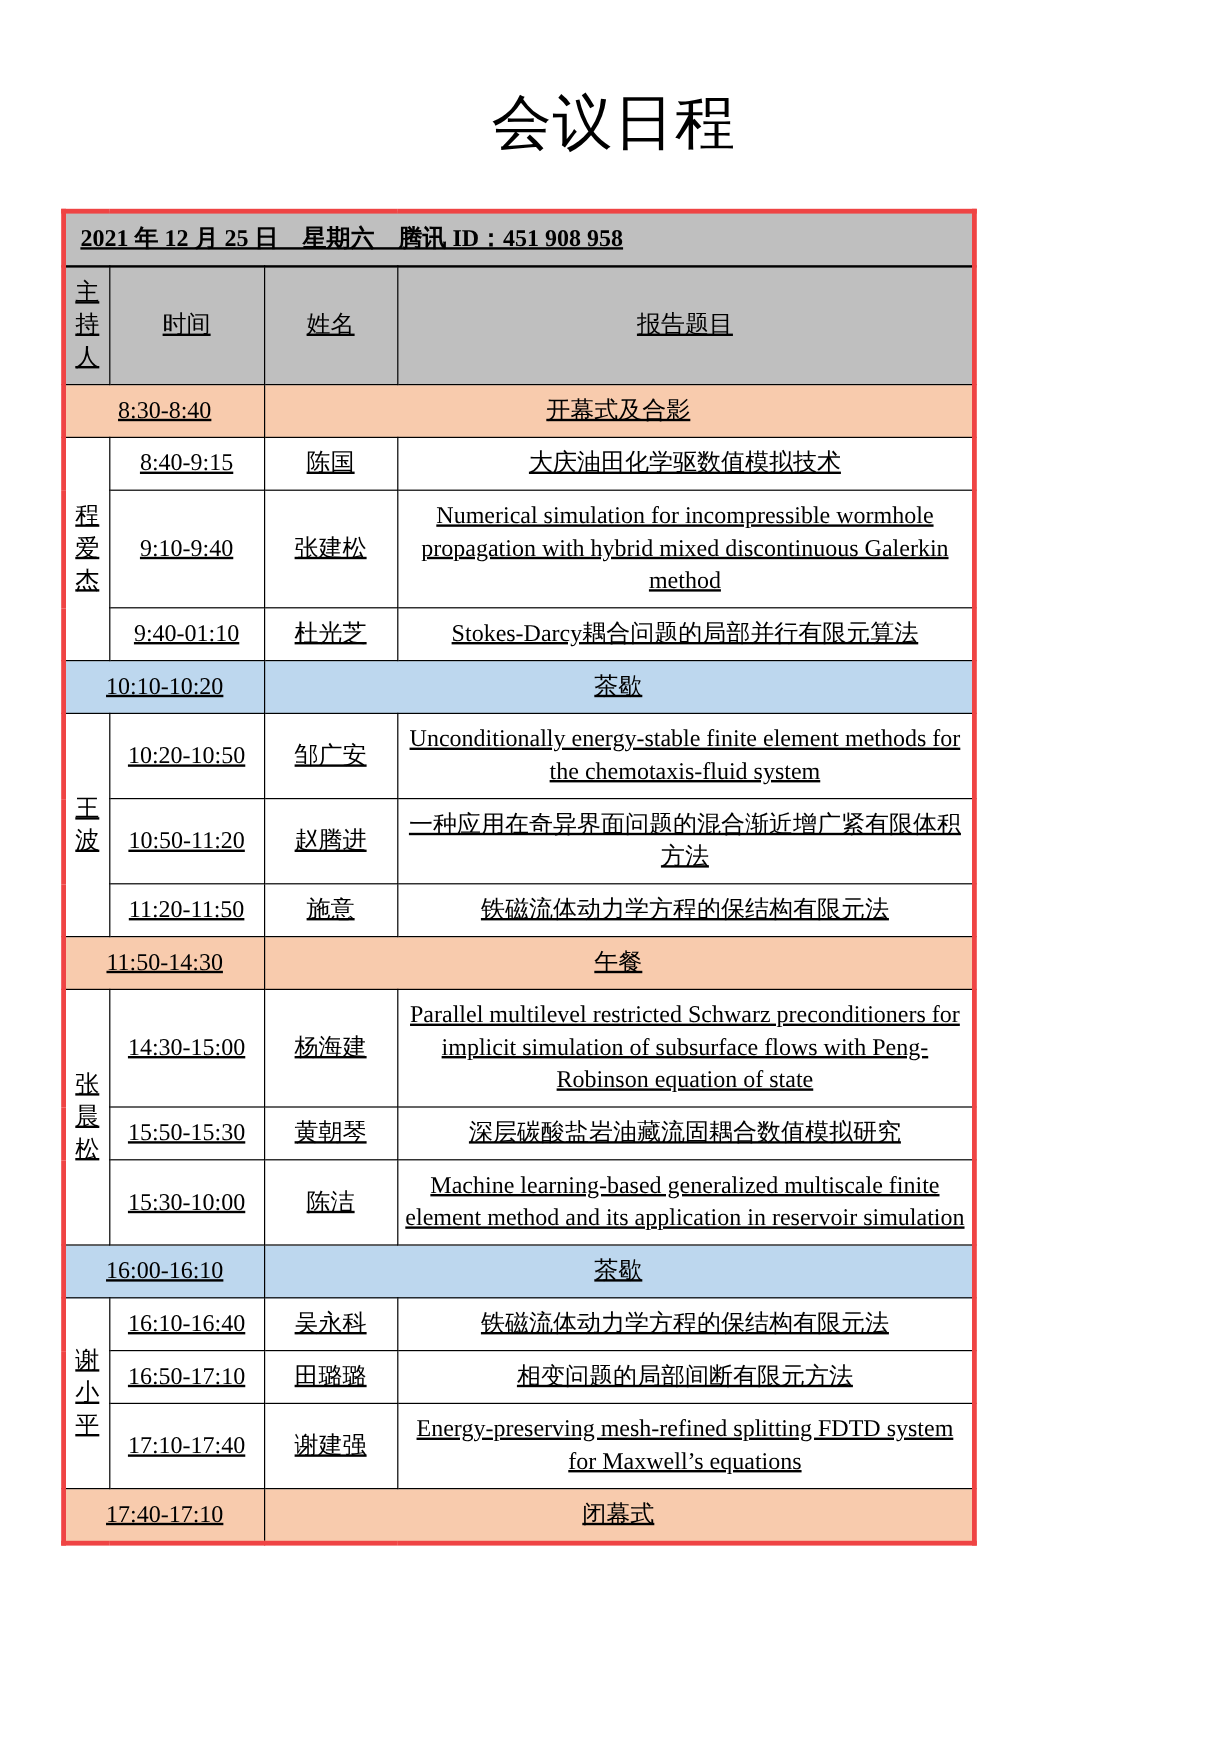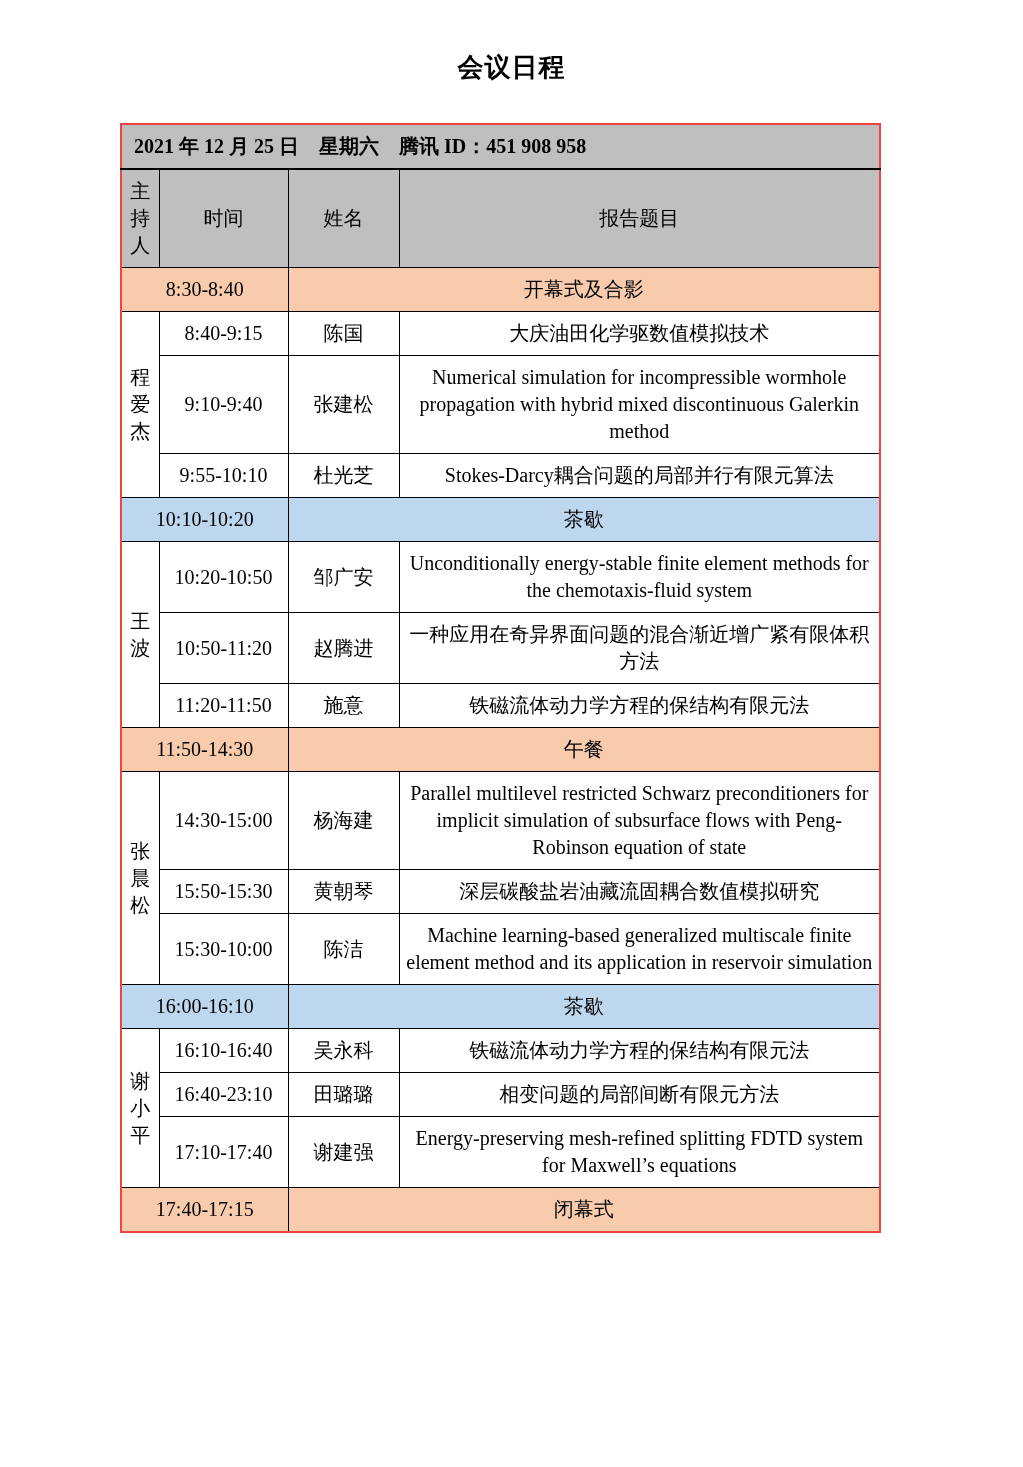--- a/index.html
+++ b/index.html
@@ -2,32 +2,33 @@
 <html><head>
 <meta charset="utf-8">
 <style>
   html,body{margin:0;padding:0;}
   body{
     width:1023px;height:1467px;background:#ffffff;color:#000;
     font-family:"Liberation Serif","DejaVu Serif",serif;
     position:relative;overflow:hidden;
   }
   .doc-title{
-    margin:50px 0 38px 0;
+    margin:69px 0 38px 0;
     text-align:center;
-    font-size:26px;
-    font-weight:bold;
+    font-size:50px;
+    font-weight:normal;
     letter-spacing:1px;
   }
   table.schedule{
     border-collapse:collapse;
     table-layout:fixed;
     width:759px;
-    margin-left:120px;
-    border:2px solid #ef4444;
+    margin-left:51px;
+    border:4px solid #ef4444;
+    text-decoration:underline;
   }
   table.schedule td{
     border:1px solid #000;
     font-size:20px;
     line-height:27px;
     padding:8px 6px;
     text-align:center;
     vertical-align:middle;
     overflow-wrap:break-word;
   }
@@ -87,21 +88,21 @@
         <td>8:40-9:15</td>
         <td>陈国</td>
         <td class="title-cell">大庆油田化学驱数值模拟技术</td>
       </tr>
       <tr>
         <td>9:10-9:40</td>
         <td>张建松</td>
         <td class="title-cell">Numerical simulation for incompressible wormhole propagation with hybrid mixed discontinuous Galerkin method</td>
       </tr>
       <tr>
-        <td>9:55-10:10</td>
+        <td>9:40-01:10</td>
         <td>杜光芝</td>
         <td class="title-cell">Stokes-Darcy耦合问题的局部并行有限元算法</td>
       </tr>
       <tr class="break-blue">
         <td colspan="2">10:10-10:20</td>
         <td colspan="2">茶歇</td>
       </tr>
       <tr>
         <td class="host-cell" rowspan="3">王波</td>
         <td>10:20-10:50</td>
@@ -142,27 +143,27 @@
         <td colspan="2">16:00-16:10</td>
         <td colspan="2">茶歇</td>
       </tr>
       <tr>
         <td class="host-cell" rowspan="3">谢小平</td>
         <td>16:10-16:40</td>
         <td>吴永科</td>
         <td class="title-cell">铁磁流体动力学方程的保结构有限元法</td>
       </tr>
       <tr>
-        <td>16:40-23:10</td>
+        <td>16:50-17:10</td>
         <td>田璐璐</td>
         <td class="title-cell">相变问题的局部间断有限元方法</td>
       </tr>
       <tr>
         <td>17:10-17:40</td>
         <td>谢建强</td>
         <td class="title-cell">Energy-preserving mesh-refined splitting FDTD system for Maxwell’s equations</td>
       </tr>
       <tr class="break-orange">
-        <td colspan="2">17:40-17:15</td>
+        <td colspan="2">17:40-17:10</td>
         <td colspan="2">闭幕式</td>
       </tr>
     </tbody>
 </table>
 
 </body></html>

